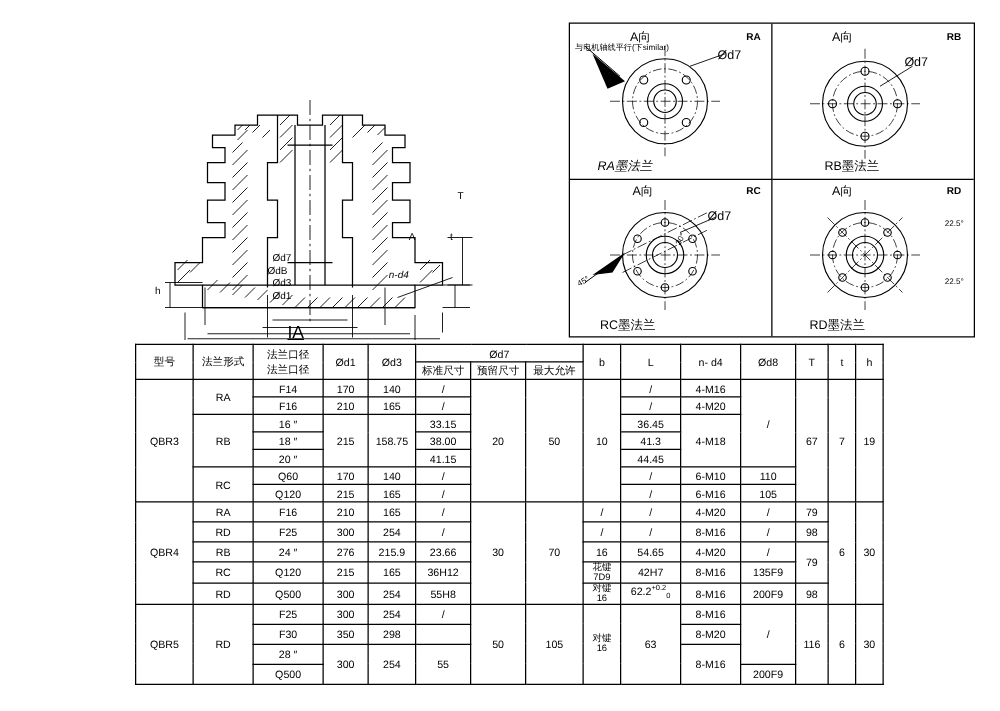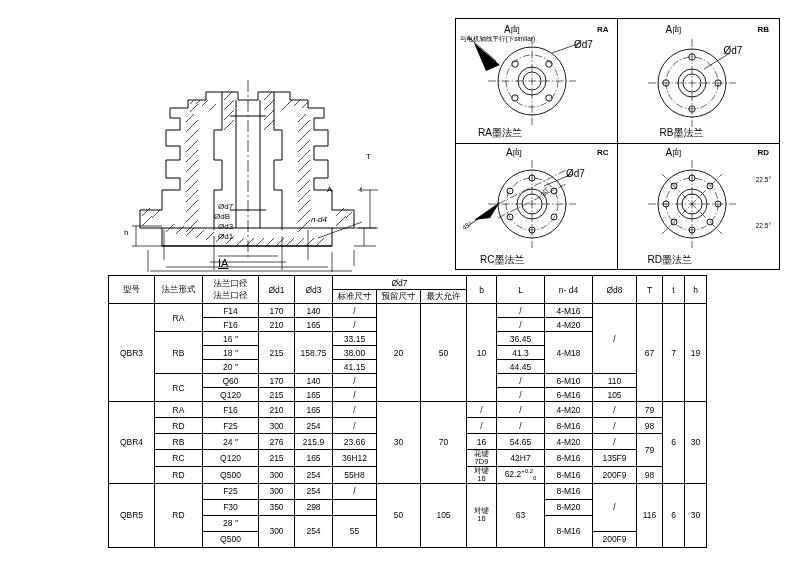--- a/index.html
+++ b/index.html
@@ -102,21 +102,21 @@
       </g>
     </svg>
     <span class="lbl" style="left:100px;top:142px;">Ød7</span>
     <span class="lbl" style="left:96px;top:152px;text-align:right;">ØdB</span>
     <span class="lbl" style="left:100px;top:162px;">Ød3</span>
     <span class="lbl" style="left:100px;top:172px;">Ød1</span>
     <span class="lbl" style="left:193px;top:155px;font-style:italic;">n-d4</span>
     <span class="lbl" style="left:6px;top:168px;">h</span>
     <span class="lbl" style="left:248px;top:92px;">T</span>
     <span class="lbl" style="left:242px;top:125px;">t</span>
-    <span class="lbl" style="left:100px;top:197px;font-size:11px;text-decoration:underline;">IA</span>
+    <span class="lbl" style="left:112px;top:197px;font-size:14px;text-decoration:underline;">IA</span>
     <span class="lbl" style="left:209px;top:125px;">A</span>
   </div>
 
   <div class="views-box">
     <div class="views-grid">
 
       <div class="view-cell">
         <span class="view-cap" style="left:48px;top:4px;">A向</span>
         <span class="view-tag" style="right:8px;top:6px;">RA</span>
         <span class="view-note" style="left:4px;top:16px;width:86px;">与电机轴线平行(下similar)</span>
@@ -130,21 +130,21 @@
               <circle cx="93" cy="45" r="3.2"></circle>
             <circle cx="59" cy="79" r="3.2"></circle>
               <circle cx="93" cy="79" r="3.2"></circle>
             <path d="M76,18 L76,106 M32,62 L120,62" stroke-dasharray="8,2,1.5,2" stroke-width="0.6"></path>
             <path d="M96,34 L124,24" stroke-width="0.7"></path>
             <path d="M18,24 L44,46 L30,52 Z" fill="#000" stroke="none"></path>
             <path d="M12,18 L40,42" stroke-width="0.8"></path>
           </g>
         </svg>
         <span class="view-cap" style="left:118px;top:20px;">Ød7</span>
-        <span class="view-cap" style="left:22px;bottom:3px;">RA墨法兰</span>
+        <span class="view-cap" style="left:22px;bottom:3px;font-style:italic;">RA墨法兰</span>
       </div>
 
       <div class="view-cell">
         <span class="view-cap" style="left:48px;top:4px;">A向</span>
         <span class="view-tag" style="right:10px;top:6px;">RB</span>
         <svg width="161" height="124" viewBox="0 0 161 124" style="position:absolute;left:0;top:0;">
           <g stroke="#000" fill="none" stroke-width="0.9">
             <circle cx="74" cy="64" r="34"></circle>
             <circle cx="74" cy="64" r="26" stroke-dasharray="7,2,1.5,2" stroke-width="0.6"></circle>
             <circle cx="74" cy="64" r="14"></circle>

